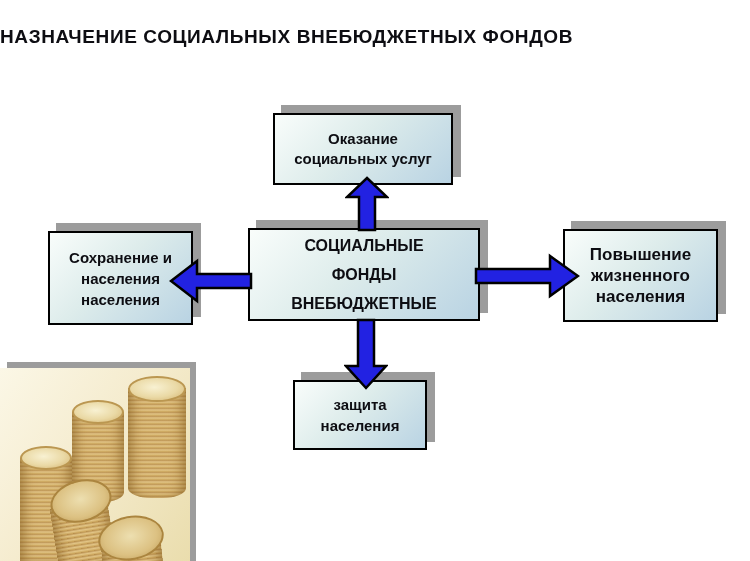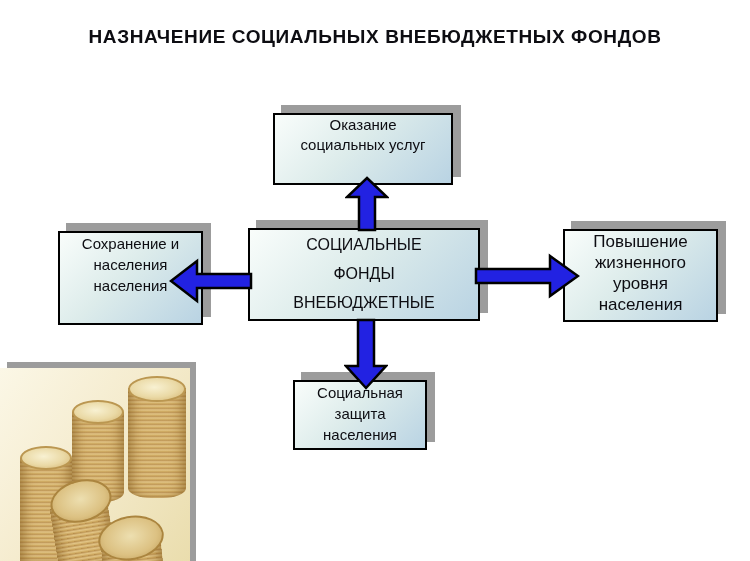--- a/index.html
+++ b/index.html
@@ -21,44 +21,44 @@
     position:relative;
     width:750px;
     height:561px;
     background:#ffffff;
     overflow:hidden;
   }
   .title{
     position:absolute;
     left:0; right:0; top:26px;
     margin:0;
-    text-align:center;
     font-size:19px;
     font-weight:bold;
     letter-spacing:0.6px;
     color:var(--title-text);
   }
   .box{
     position:absolute;
     box-sizing:border-box;
     border:2px solid var(--box-border);
     background:linear-gradient(135deg, var(--box-gradient-start) 0%, #ddeceb 45%, var(--box-gradient-end) 100%);
     box-shadow:8px -8px 0 0 var(--box-shadow);
     display:flex;
     flex-direction:column;
+    justify-content:center;
     align-items:center;
     text-align:center;
-    font-weight:normal;
+    font-weight:bold;
     color:var(--box-text);
     z-index:2;
   }
   .box span{display:block;width:100%;}
   #box-top   {left:273px; top:113px; width:180px; height:72px; font-size:15px; line-height:20px;}
   #box-center{left:248px; top:228px; width:232px; height:93px; font-size:16px; line-height:29px;}
-  #box-left  {left:58px;  top:231px; width:145px; height:94px; font-size:15px; line-height:21px;}
+  #box-left  {left:48px;  top:231px; width:145px; height:94px; font-size:15px; line-height:21px;}
   #box-right {left:563px; top:229px; width:155px; height:93px; font-size:17px; line-height:21px;}
   #box-bottom{left:293px; top:380px; width:134px; height:70px; font-size:15px; line-height:21px;}
   .arrow{position:absolute; z-index:5;}
   .arrow polygon{
     fill:var(--arrow);
     stroke:var(--arrow-outline);
     stroke-width:2.5;
     stroke-linejoin:miter;
   }
   #arrow-up   {left:345px; top:176px;}
@@ -132,26 +132,24 @@
 
   <div class="box" id="box-center">
     <span>СОЦИАЛЬНЫЕ</span>
     <span>ФОНДЫ</span>
     <span>ВНЕБЮДЖЕТНЫЕ</span>
   </div>
 
   <div class="box" id="box-right">
     <span>Повышение</span>
     <span>жизненного</span>
-    <span>уровня</span>
     <span>населения</span>
   </div>
 
   <div class="box" id="box-bottom">
-    <span>Социальная</span>
     <span>защита</span>
     <span>населения</span>
   </div>
 
   <svg class="arrow" id="arrow-up" width="44" height="56" viewBox="0 0 44 56">
     <polygon points="22,2 42,21 30,21 30,54 14,54 14,21 2,21"></polygon>
   </svg>
   <svg class="arrow" id="arrow-down" width="44" height="72" viewBox="0 0 44 72">
     <polygon points="14,2 30,2 30,48 42,48 22,70 2,48 14,48"></polygon>
   </svg>

